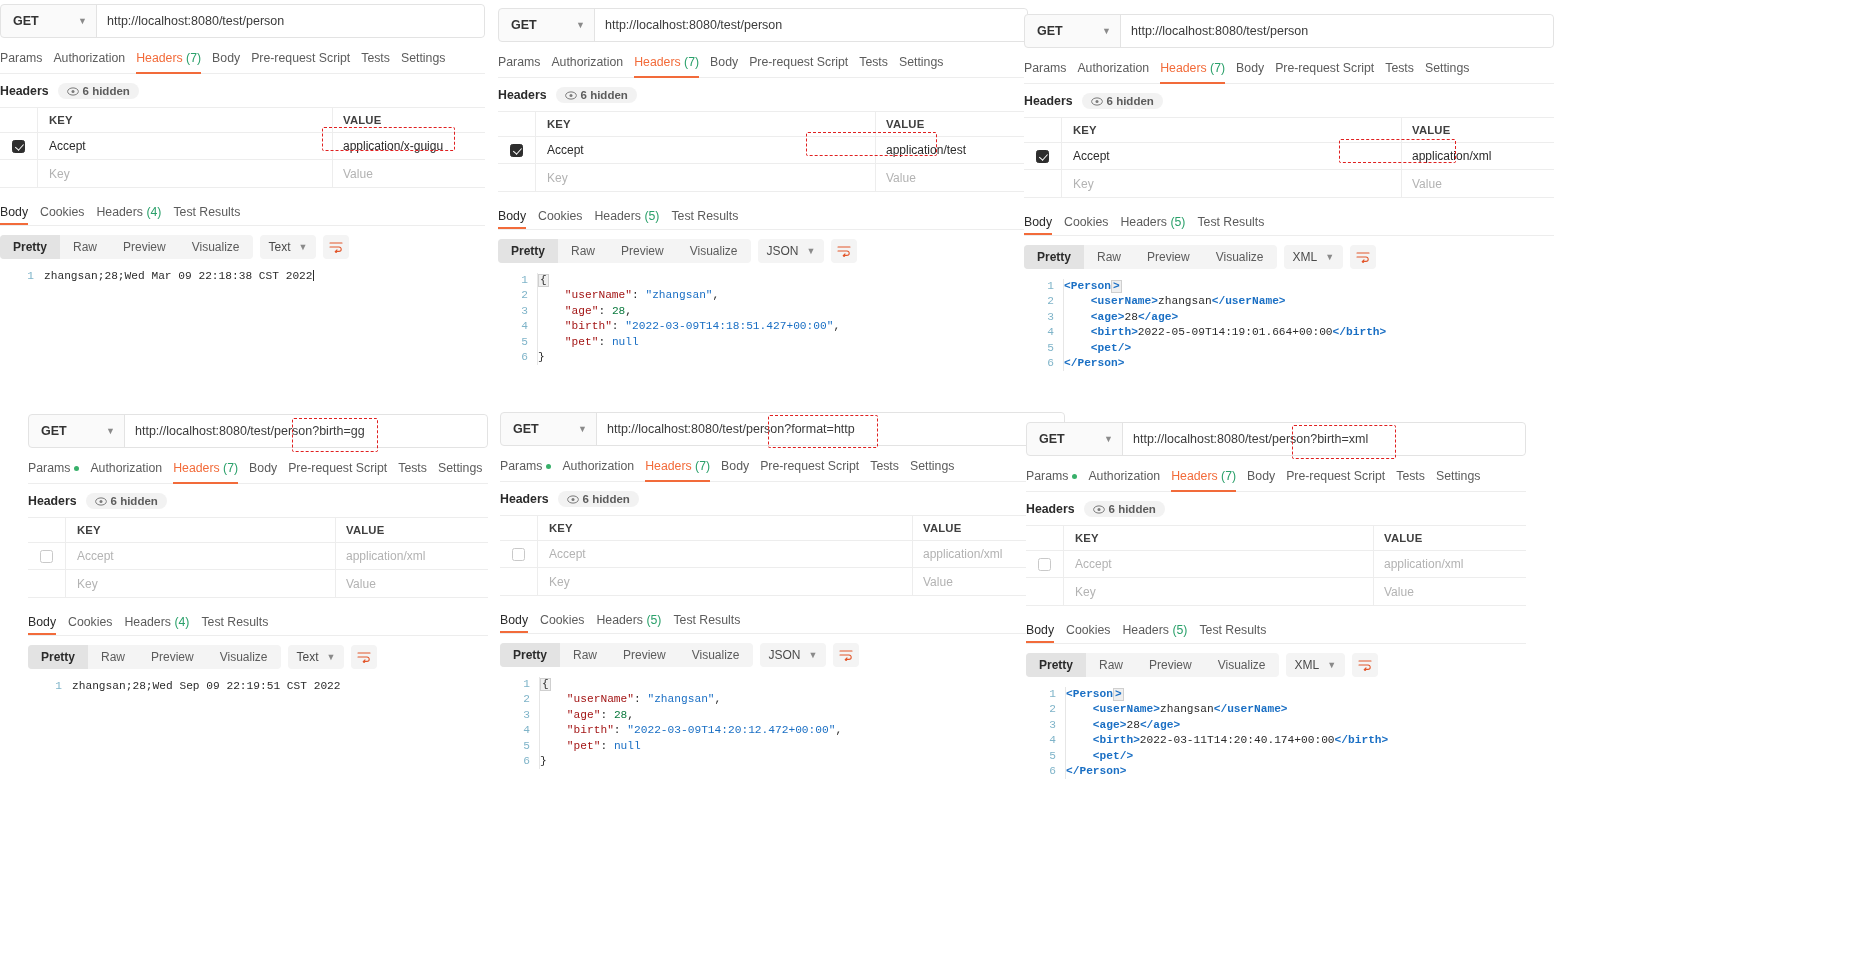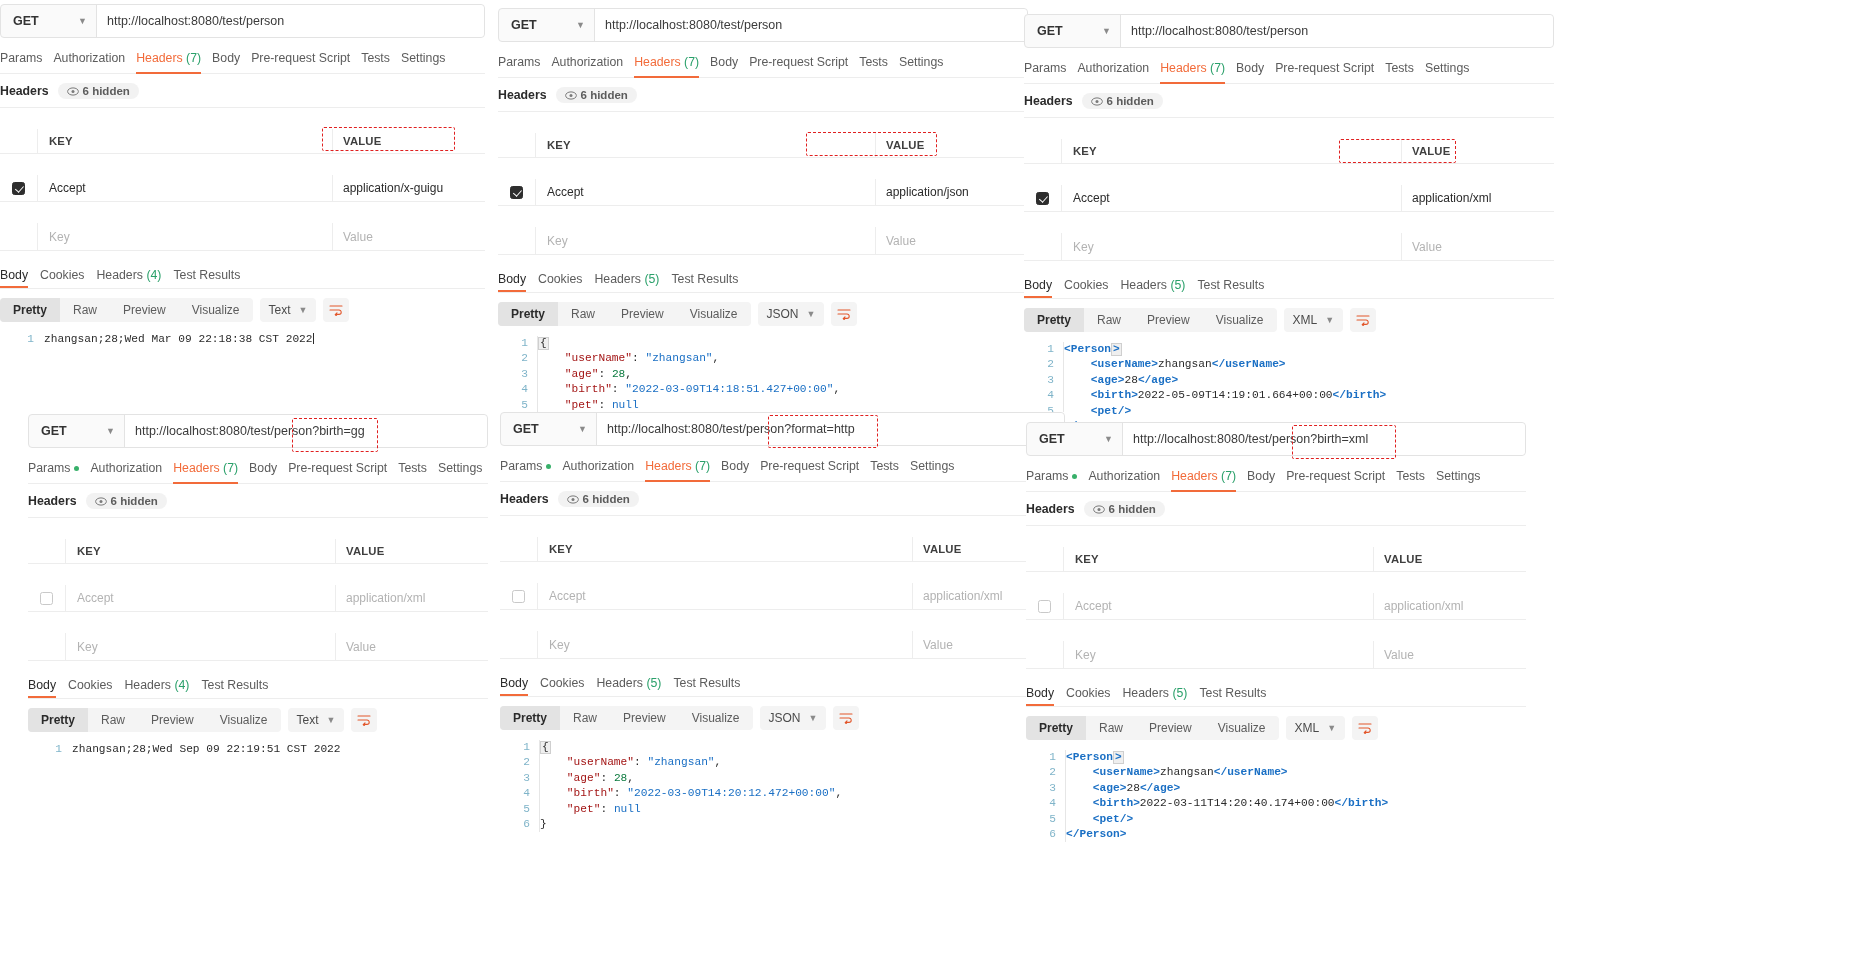--- a/index.html
+++ b/index.html
@@ -39,21 +39,21 @@
   
   .hsub { display:flex; align-items:center; gap:9px; margin-top:9px; }
   .hsub .lbl { font-size:12.3px; font-weight:600; color:#2b2b2b; }
   .hpill { display:inline-flex; align-items:center; gap:5px; background:#f2f2f2; border-radius:11px;
            padding:2px 9px; font-size:11.5px; color:#5c5c5c; font-weight:600; }
   .eye { width:11px; height:8px; display:inline-block; position:relative; }
   .eye svg { display:block; }
 
   
   .htable { margin-top:8px; border-top:1px solid #ededed; border-bottom:1px solid #ededed; }
-  .hrow { display:flex; border-bottom:1px solid #ededed; height:27px; align-items:center;margin-top:21px; }
+  .hrow { display:flex; border-bottom:1px solid #ededed; height:27px; align-items:center; }
   .hrow:last-child { border-bottom:none; }
   .hrow.head { height:25px; }
   .hc-check { width:38px; display:flex; align-items:center; justify-content:center; border-right:1px solid #ededed; height:100%; }
   .hc-key { flex:1; display:flex; align-items:center; padding-left:11px; border-right:1px solid #ededed; height:100%;
             font-size:12px; }
   .hc-val { width:152px; display:flex; align-items:center; padding-left:10px; height:100%; font-size:12px; position:relative; }
   .colhdr { font-size:11.3px; font-weight:700; color:#3f3f3f; letter-spacing:.2px; }
   .muted { color:#b3b3b3; }
   .cbox { width:13px; height:13px; border-radius:2.5px; border:1px solid #c9c9c9; background:#fff; }
   .cbox.on { background:#2e2e2e; border-color:#2e2e2e; position:relative; }
@@ -224,21 +224,21 @@
           <div class="hc-val colhdr">VALUE</div>
         </div>
         <div class="hrow">
           <div class="hc-check">
             <span class="cbox on"></span>
           </div>
           <div class="hc-key">
             <span class="">Accept</span>
           </div>
           <div class="hc-val">
-            <span class="">application/json</span>
+            <span class="">application/test</span>
           </div>
         </div>
         <div class="hrow">
           <div class="hc-check"></div>
           <div class="hc-key muted">Key</div>
           <div class="hc-val muted">Value</div>
         </div>
       </div>
       <div class="resptabs topsep" style="border-top:none;padding-top:4px;">
         <div class="resptab active">Body</div>

